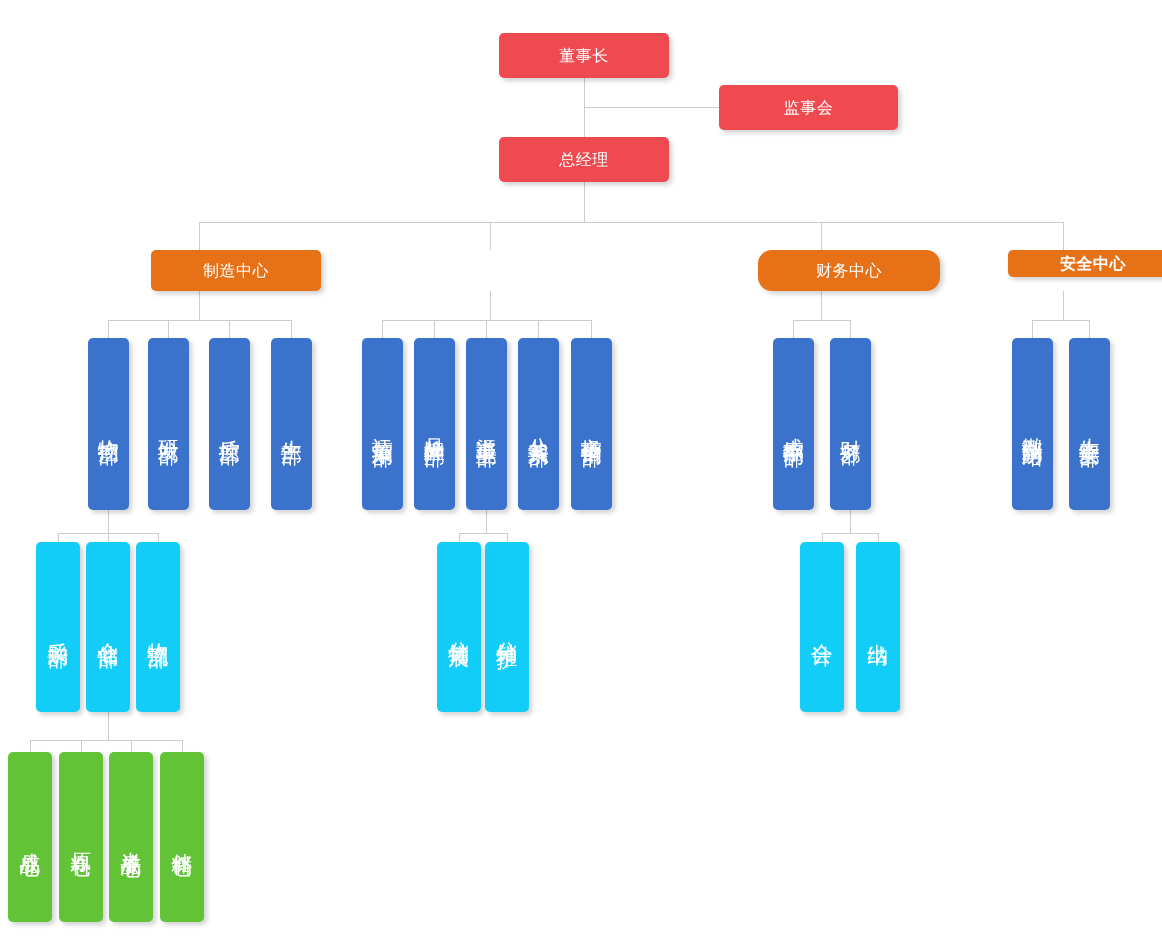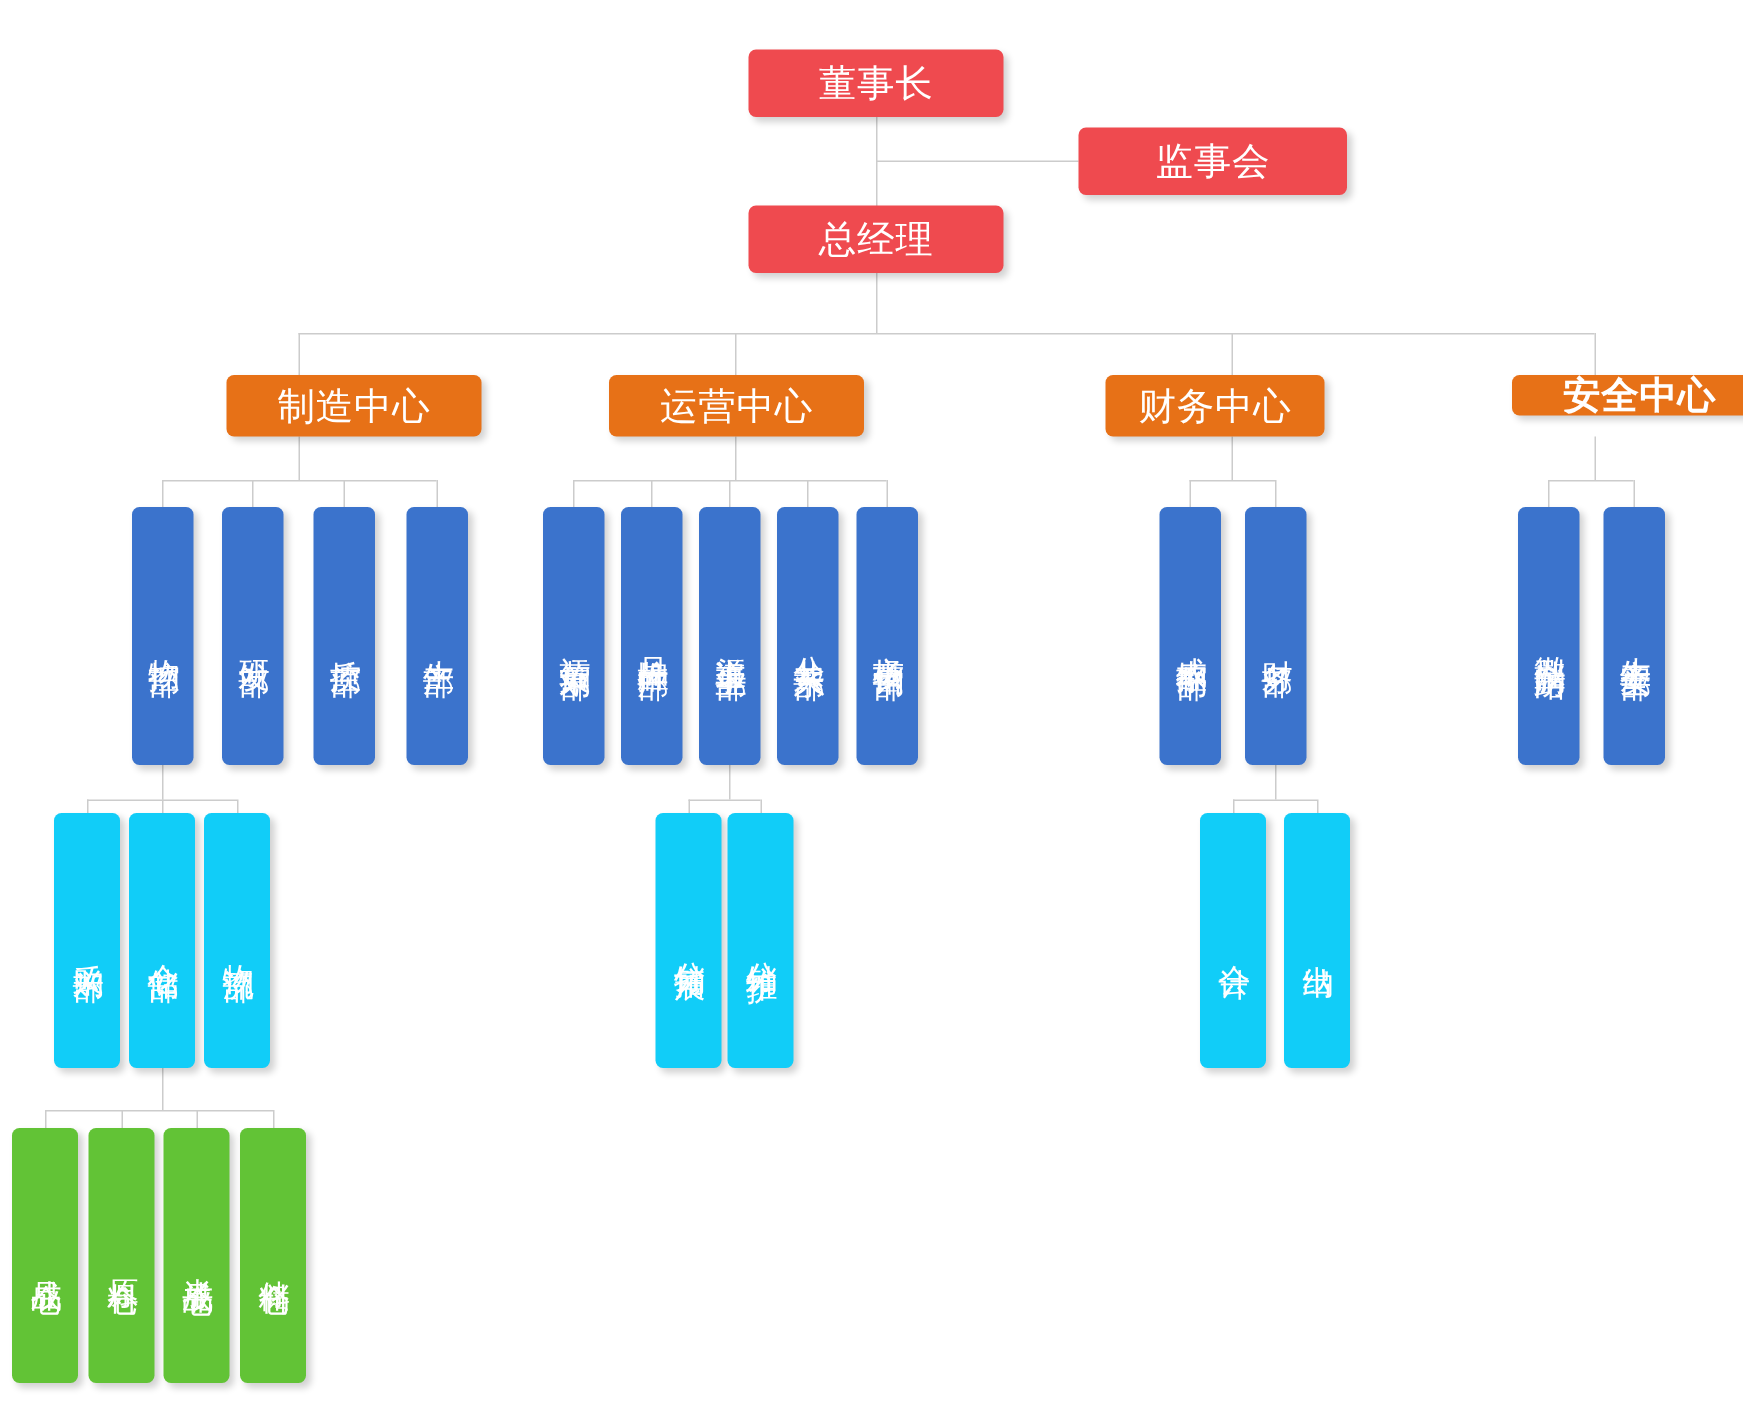--- a/index.html
+++ b/index.html
@@ -33,21 +33,21 @@
     display: flex;
     align-items: center;
     justify-content: center;
     text-align: center;
     box-shadow: 3px 3px 5px rgba(0,0,0,0.18);
     line-height: 1.12;
     letter-spacing: 0.5px;
     user-select: none;
   }
   .node.horiz {
-    font-size: 25px;
+    font-size: 16px;
     writing-mode: horizontal-tb;
     align-items: center;
   }
   .node.vert {
     writing-mode: vertical-rl;
     text-orientation: upright;
     font-size: 21px;
     letter-spacing: 2px;
     padding-top: 4px;
   }
@@ -130,25 +130,22 @@
   </div>
 
   <div class="node horiz lvl-red" style="left:499px; top:137px; width:170px; height:45px;">
     <span>总经理</span>
   </div>
 
   <div class="node horiz lvl-orange" style="left:115px; top:250px; width:170px; height:41px;margin-left:36px;">
     <span>制造中心</span>
   </div>
 
-  <div class="node horiz lvl-orange" style="left:406px; top:250px; width:170px; height:41px;">
-    <span>运营中心</span>
-  </div>
-
-  <div class="node horiz lvl-orange" style="left:737px; top:250px; width:146px; height:41px;">
+
+  <div class="node horiz lvl-orange" style="left:758px; top:250px; width:182px; height:41px;border-radius:14px;">
     <span>财务中心</span>
   </div>
 
   <div class="node horiz lvl-orange" style="left:1008px; top:250px; width:170px; height:27px;font-weight:bold;">
     <span>安全中心</span>
   </div>
 
   <div class="node vert lvl-blue" style="left:88px; top:338px; width:41px; height:172px;">
     <span>物控部</span>
   </div>

